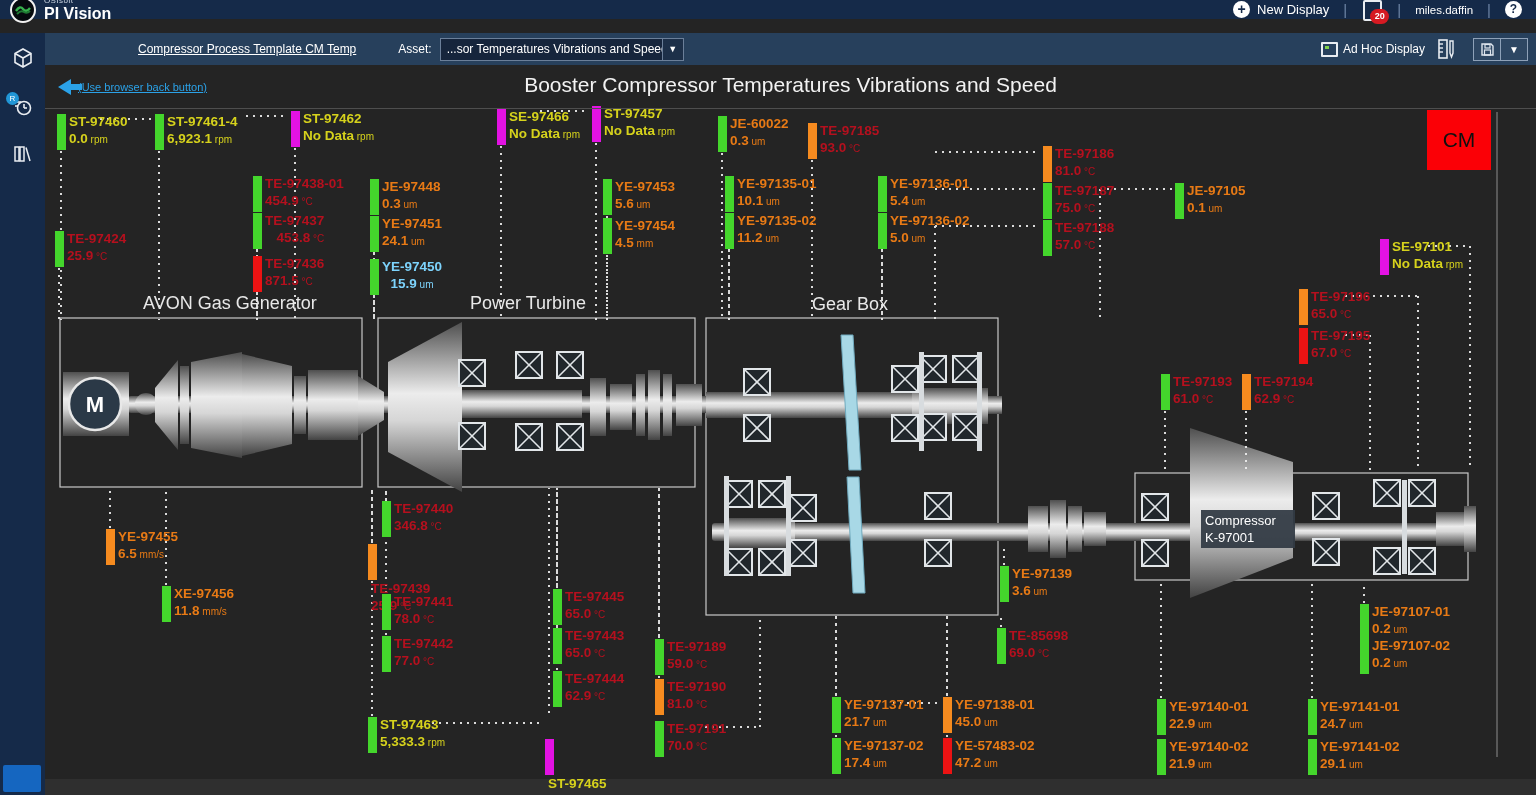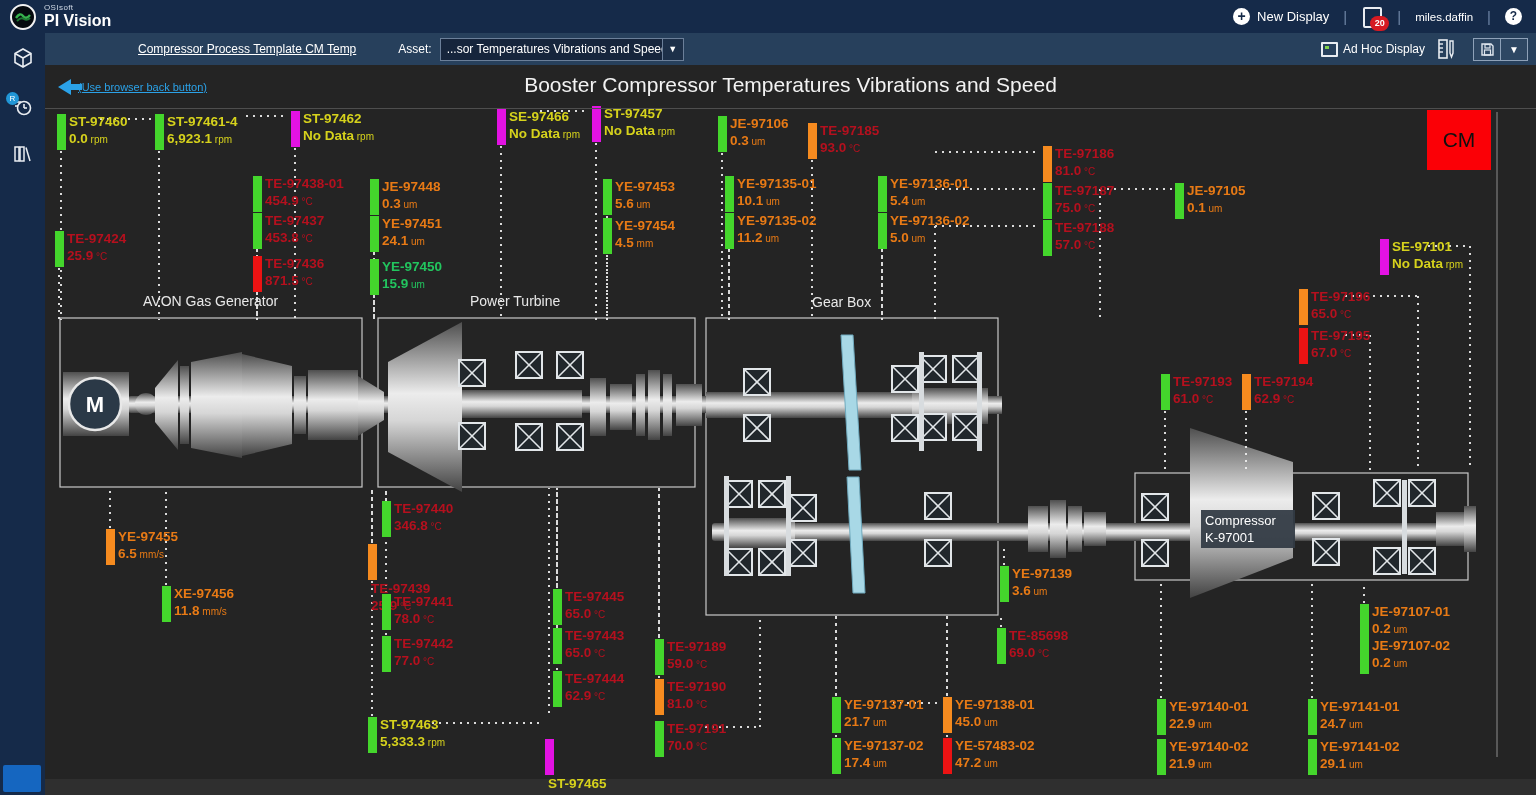--- a/index.html
+++ b/index.html
@@ -1,20 +1,20 @@
 <!DOCTYPE html>
 <html><head>
 <meta charset="utf-8">
 <style>
   html,body{margin:0;padding:0;background:#242424;width:1536px;height:795px;overflow:hidden;
     font-family:"Liberation Sans","DejaVu Sans",sans-serif;-webkit-font-smoothing:antialiased;}
   #stage{position:relative;width:1536px;height:795px;background:#242424;}
 
   
-  #topbar{position:absolute;left:0;top:0;width:1536px;height:33px;background:#152a49;z-index:30;
+  #topbar{position:absolute;left:0;top:0;width:1536px;height:19px;background:#152a49;z-index:30;
     display:flex;align-items:center;color:#fff;}
   #logo{display:flex;align-items:center;margin-left:10px;}
   #brandwrap{margin-left:8px;line-height:1;}
   #brand-small{font-size:8px;color:#cfd8e4;display:block;letter-spacing:.4px;}
   #brand{font-size:16px;font-weight:bold;display:block;margin-top:1px;}
   #top-right{margin-left:auto;display:flex;align-items:center;gap:14px;margin-right:14px;font-size:13px;}
   .tsep{color:#6d84a5;font-size:15px;}
   #new-display{display:flex;align-items:center;gap:7px;cursor:pointer;}
   .plus-circle{width:17px;height:17px;border-radius:50%;background:#fff;color:#152a49;font-weight:bold;
     font-size:14px;line-height:17px;text-align:center;}
@@ -57,21 +57,21 @@
   .back-arrow{width:0;height:0;border-top:8px solid transparent;border-bottom:8px solid transparent;
     border-right:13px solid #2ba2e8;position:relative;}
   .back-arrow:after{content:"";position:absolute;left:12px;top:-3px;width:12px;height:6px;background:#2ba2e8;}
   #back-text{color:#2ba2e8;font-size:11px;text-decoration:underline;}
   #page-title{position:absolute;left:0;top:8px;width:100%;text-align:center;color:#f2f2f2;font-size:21px;}
 
   #bottom-strip{position:absolute;left:45px;top:779px;width:1491px;height:16px;background:#2f2f2f;z-index:5;}
 
   
   #diagram{position:absolute;left:0;top:0;width:1536px;height:795px;z-index:8;}
-  .sec-label{position:absolute;color:#e8e8e8;font-size:14px;z-index:12;}
+  .sec-label{position:absolute;color:#e8e8e8;font-size:18px;z-index:12;}
   #sec-avon{left:143px;top:293px;}
   #sec-pt{left:470px;top:293px;}
   #sec-gb{left:812px;top:294px;}
   #comp-label{position:absolute;left:1201px;top:510px;width:86px;background:rgba(50,58,68,.94);color:#fff;
     font-size:13px;line-height:17px;padding:2px 4px;z-index:12;}
   #cm-box{position:absolute;left:1427px;top:110px;width:64px;height:60px;background:#fb0006;color:#101010;
     font-size:21px;display:flex;align-items:center;justify-content:center;z-index:12;cursor:pointer;}
 
   
   .sensor{position:absolute;display:flex;z-index:14;cursor:pointer;}
@@ -501,21 +501,21 @@
       <div class="sensor" style="left: 592px; top: 105px;">
         <div class="bar" style="background: rgb(227, 18, 227);"></div>
         <div class="txt" style="color: rgb(214, 210, 28);">
           <div class="tag">ST-97457</div>
           <div class="val">No Data<span class="unit"> rpm</span></div>
         </div>
       </div>
       <div class="sensor" style="left: 718px; top: 115px;">
         <div class="bar" style="background: rgb(68, 214, 44);"></div>
         <div class="txt" style="color: rgb(232, 122, 21);">
-          <div class="tag">JE-97106</div>
+          <div class="tag">JE-60022</div>
           <div class="val">0.3<span class="unit"> um</span></div>
         </div>
       </div>
       <div class="sensor" style="left: 808px; top: 122px;">
         <div class="bar" style="background: rgb(246, 139, 31);"></div>
         <div class="txt" style="color: rgb(181, 16, 30);">
           <div class="tag">TE-97185</div>
           <div class="val">93.0<span class="unit"> °C</span></div>
         </div>
       </div>
@@ -561,21 +561,21 @@
           <div class="val">25.9<span class="unit"> °C</span></div>
         </div>
       </div>
       <div class="sensor" style="left: 253px; top: 175px;">
         <div class="bar" style="background: rgb(68, 214, 44);"></div>
         <div class="txt" style="color: rgb(181, 16, 30);">
           <div class="tag">TE-97438-01</div>
           <div class="val">454.9<span class="unit"> °C</span></div>
         </div>
       </div>
-      <div class="sensor" style="left: 253px; top: 212px;">
+      <div class="sensor" style="left: 253px; top: 212px; text-align: right;">
         <div class="bar" style="background: rgb(68, 214, 44);"></div>
         <div class="txt" style="color: rgb(181, 16, 30);">
           <div class="tag">TE-97437</div>
           <div class="val">453.8<span class="unit"> °C</span></div>
         </div>
       </div>
       <div class="sensor" style="left: 253px; top: 255px;">
         <div class="bar" style="background: rgb(236, 19, 19);"></div>
         <div class="txt" style="color: rgb(181, 16, 30);">
           <div class="tag">TE-97436</div>
@@ -591,21 +591,21 @@
       </div>
       <div class="sensor" style="left: 370px; top: 215px;">
         <div class="bar" style="background: rgb(68, 214, 44);"></div>
         <div class="txt" style="color: rgb(232, 122, 21);">
           <div class="tag">YE-97451</div>
           <div class="val">24.1<span class="unit"> um</span></div>
         </div>
       </div>
       <div class="sensor" style="left: 370px; top: 258px;">
         <div class="bar" style="background: rgb(68, 214, 44);"></div>
-        <div class="txt" style="color: #22c55e;">
+        <div class="txt" style="color: #7dd3fc; text-align: center;">
           <div class="tag">YE-97450</div>
           <div class="val">15.9<span class="unit"> um</span></div>
         </div>
       </div>
       <div class="sensor" style="left: 603px; top: 178px;">
         <div class="bar" style="background: rgb(68, 214, 44);"></div>
         <div class="txt" style="color: rgb(232, 122, 21);">
           <div class="tag">YE-97453</div>
           <div class="val">5.6<span class="unit"> um</span></div>
         </div>

